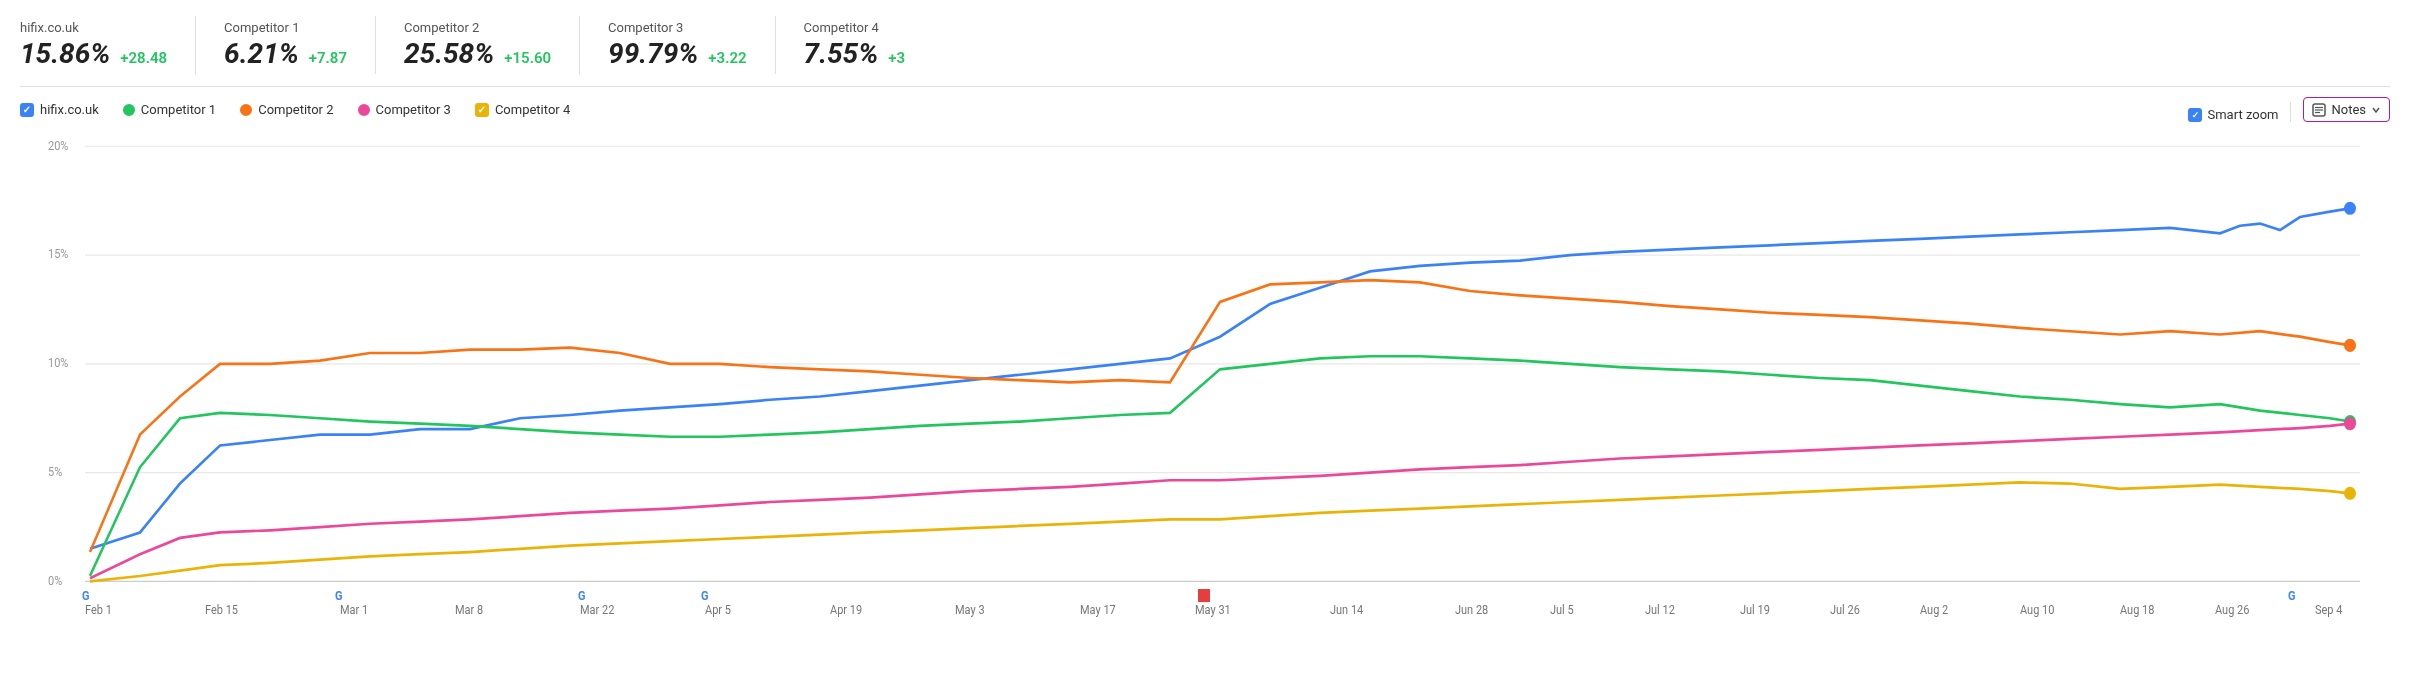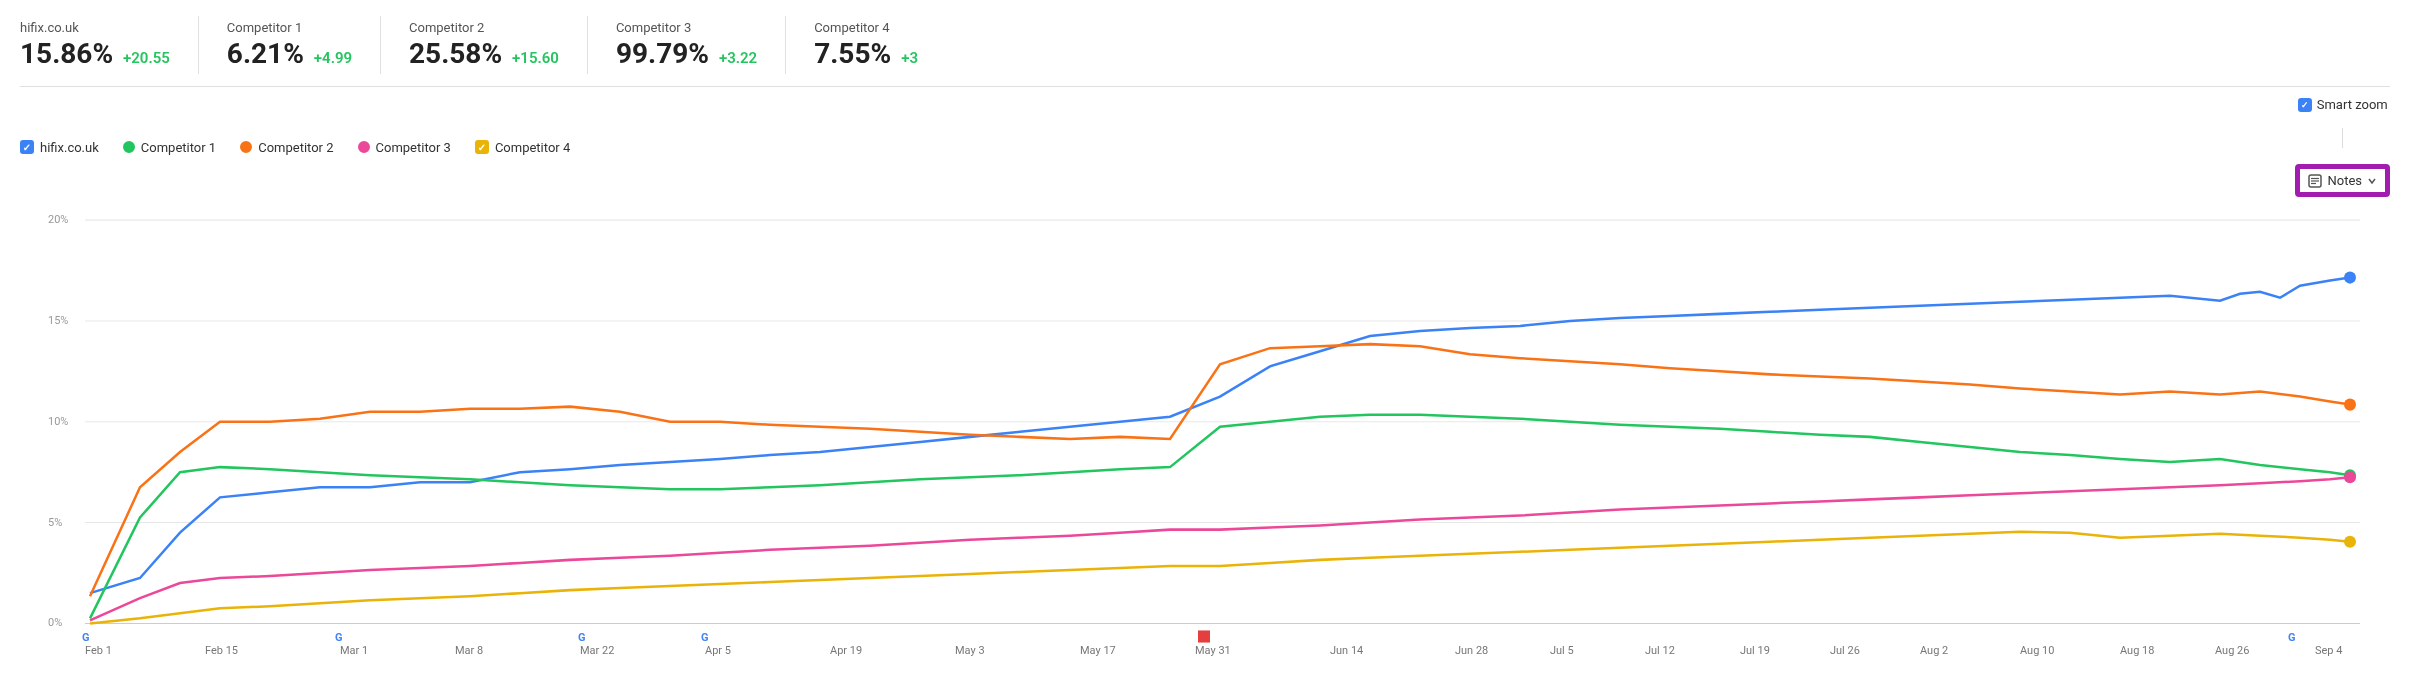--- a/index.html
+++ b/index.html
@@ -35,20 +35,21 @@
     }
     .stat-site {
       font-size: 13px;
       color: #555;
       margin-bottom: 2px;
     }
     .stat-value {
       font-size: 28px;
       font-weight: 700;
       color: #222;
+      font-style: italic;
     }
     .stat-delta {
       font-size: 15px;
       font-weight: 600;
       margin-left: 6px;
     }
     .delta-positive { color: #22c55e; }
     .legend-row {
       display: flex;
       align-items: center;
@@ -81,26 +82,25 @@
     }
     .legend-circle {
       width: 12px;
       height: 12px;
       border-radius: 50%;
       margin-right: 6px;
       border: 2px solid;
     }
     .smart-zoom-area {
       display: flex;
-      align-items: center;
+      align-items: flex-end;
       margin-left: auto;
-      gap: 16px;
+      gap: 4px;
       font-size: 13px;
       color: #333;
-      flex-direction: column;
     }
     .smart-zoom-checkbox {
       width: 14px;
       height: 14px;
       border-radius: 3px;
       background: #3b82f6;
       border: 2px solid #3b82f6;
       margin-right: 5px;
       display: inline-flex;
       align-items: center;
@@ -111,21 +111,21 @@
       font-size: 9px;
       color: #fff;
       font-weight: bold;
     }
     .notes-btn {
       display: flex;
       align-items: center;
       gap: 5px;
       cursor: pointer;
       padding: 4px 8px;
-      border: 5px solid #a21caf;
+      border: 1px solid #a21caf;
       border-radius: 4px;
       font-size: 13px;
       color: #333;
     }
     .divider-v {
       width: 1px;
       background: #ddd;
       height: 20px;
       margin: 0 8px;
     }
@@ -157,28 +157,28 @@
 </head>
 <body>
 
 <div class="container">
 
   <div class="stats-row">
     <div class="stat-item">
       <div class="stat-site">hifix.co.uk</div>
       <div>
         <span class="stat-value">15.86%</span>
-        <span class="stat-delta delta-positive">+20.55</span>
+        <span class="stat-delta delta-positive">+28.48</span>
       </div>
     </div>
     <div class="stat-item">
       <div class="stat-site">Competitor 1</div>
       <div>
         <span class="stat-value">6.21%</span>
-        <span class="stat-delta delta-positive">+4.99</span>
+        <span class="stat-delta delta-positive">+7.87</span>
       </div>
     </div>
     <div class="stat-item">
       <div class="stat-site">Competitor 2</div>
       <div>
         <span class="stat-value">25.58%</span>
         <span class="stat-delta delta-positive">+15.60</span>
       </div>
     </div>
     <div class="stat-item">

